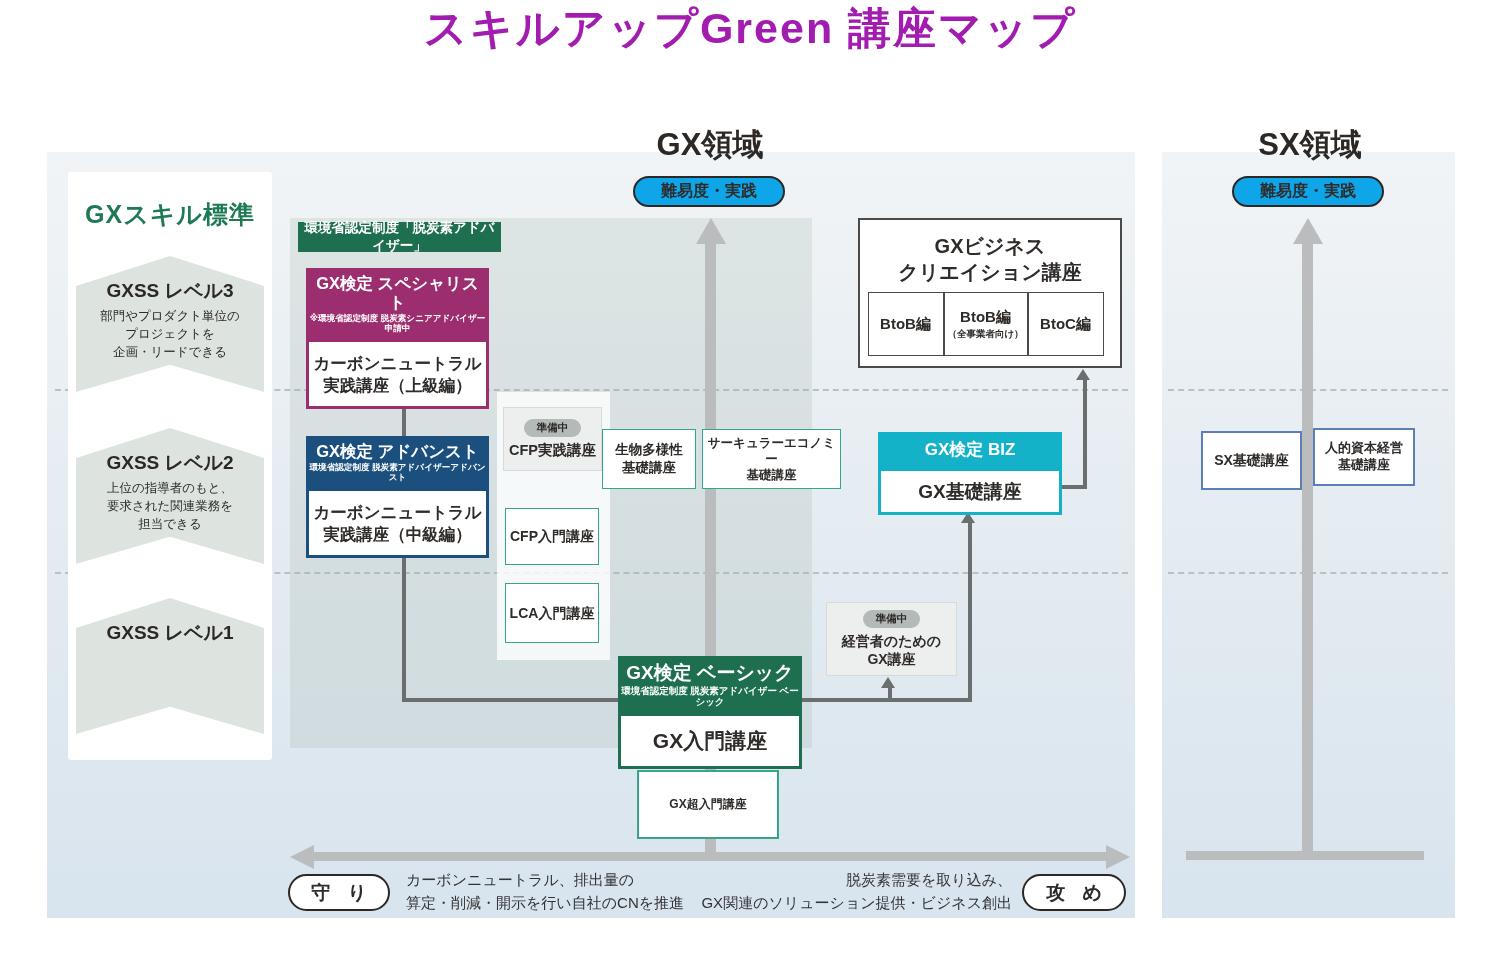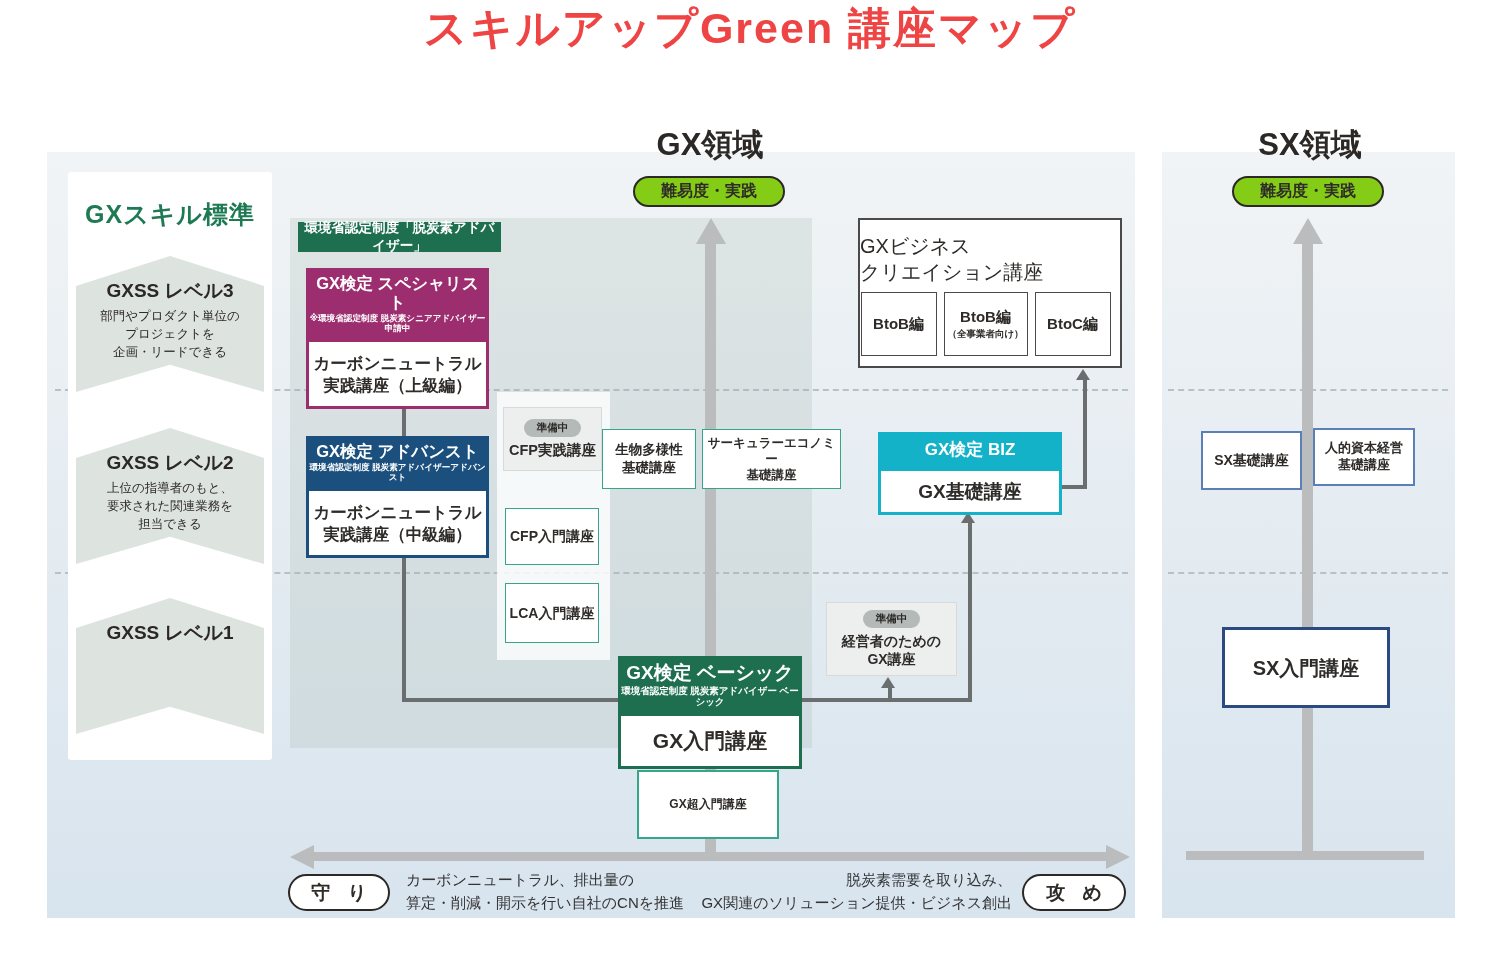--- a/index.html
+++ b/index.html
@@ -4,31 +4,31 @@
 <style>
   * { margin:0; padding:0; box-sizing:border-box; }
   html,body { background:#ffffff; }
   body { font-family:"Liberation Sans","DejaVu Sans",sans-serif; color:#2e2b29; }
   .canvas { position:relative; width:1500px; height:953px; background:#ffffff; overflow:hidden; }
   .abs { position:absolute; }
   .pre { white-space:pre-line; }
   .ctr { display:flex; align-items:center; justify-content:center; text-align:center; }
   .col { display:flex; flex-direction:column; align-items:center; text-align:center; }
 
-  .title { left:0; top:36; width:1500px; text-align:center; font-size:43px; font-weight:800; color:#ef4444; letter-spacing:2px; }
+  .title { left:0; top:36; width:1500px; text-align:center; font-size:43px; font-weight:800; color:#a21caf; letter-spacing:2px; }
 
   .panel { background:linear-gradient(180deg,#f1f4f6 0%,#e3ebf1 55%,#d8e4ee 100%); }
   .gx-panel { left:47px; top:152px; width:1088px; height:766px; }
   .sx-panel { left:1162px; top:152px; width:293px; height:766px; }
 
   .zone-env { left:290px; top:218px; width:522px; height:530px; background:rgba(158,179,169,0.22); z-index:1; }
   .zone-white { left:497px; top:392px; width:113px; height:268px; background:rgba(252,253,253,0.85); z-index:1; }
 
   .region-heading { top:124px; width:300px; text-align:center; font-size:31px; font-weight:800; color:#2b2825; z-index:4; }
-  .pill-badge { height:31px; border:2px solid #2b2825; border-radius:20px; background:#84cc16; font-size:16px; font-weight:700; z-index:4; }
+  .pill-badge { height:31px; border:2px solid #2b2825; border-radius:20px; background:#0ea5e9; font-size:16px; font-weight:700; z-index:4; }
 
   .dash { height:0; border-top:2px dashed #b6c1c8; z-index:1; }
 
   .axis-shaft-v { width:11px; background:#babcbd; z-index:1; }
   .axis-head-up { width:0; height:0; border-left:15px solid transparent; border-right:15px solid transparent; border-bottom:26px solid #babcbd; z-index:1; }
   .axis-shaft-h { height:9px; background:#babcbd; z-index:1; }
   .axis-head-left { width:0; height:0; border-top:12px solid transparent; border-bottom:12px solid transparent; border-right:24px solid #babcbd; z-index:1; }
   .axis-head-right { width:0; height:0; border-top:12px solid transparent; border-bottom:12px solid transparent; border-left:24px solid #babcbd; z-index:1; }
 
   .conn { background:#6a6e6f; z-index:2; }
@@ -60,22 +60,22 @@
   .biz .cert-body { border:3px solid #14b2c8; font-size:19px; padding:8px 2px; }
 
   .course { background:#fff; border:1.5px solid #35a689; font-weight:800; line-height:1.3; z-index:3; }
   .course-blue { background:#fff; border:2px solid #5b7fb7; font-weight:800; line-height:1.3; z-index:3; }
 
   .graybox { background:#edefee; border:1px solid #d7dad9; z-index:3; justify-content:center; gap:4px; }
   .prep-pill { background:#b4bab8; color:#2b2825; border-radius:10px; font-size:10.5px; font-weight:700; padding:2px 13px; }
   .gray-label { font-size:14px; font-weight:800; line-height:1.3; }
 
   .bizcre { left:858px; top:218px; width:264px; height:150px; background:#fff; border:2px solid #4a4a4a; z-index:3; }
-  .bizcre-title { width:100%; top:13px; text-align:left; font-size:20px; font-weight:400; line-height:1.3; }
-  .editions { left:1px; right:10px; bottom:10px; position:absolute; display:flex; gap:7px; justify-content:center; }
+  .bizcre-title { width:100%; top:13px; text-align:center; font-size:20px; font-weight:700; line-height:1.3; }
+  .editions { left:1px; right:10px; bottom:10px; position:absolute; display:flex; justify-content:center; }
   .ed { border:1.5px solid #4a4a4a; height:64px; display:flex; flex-direction:column; align-items:center; justify-content:center; font-size:15px; font-weight:800; background:#fff; }
   .ed-note { font-size:9.5px; font-weight:700; margin-top:1px; }
 
   .bottom-pill { height:37px; border:2px solid #2b2825; border-radius:20px; background:#fff; font-size:19px; font-weight:800; letter-spacing:6px; padding-left:6px; z-index:3; }
   .axis-desc { font-size:15px; line-height:1.55; color:#333; z-index:3; }
 </style>
 </head>
 <body>
 
 <div class="canvas">
@@ -207,21 +207,20 @@
 基礎講座</div>
   <div class="abs ctr course pre" style="left:702px;top:429px;width:139px;height:60px;font-size:12.5px;">サーキュラーエコノミー
 基礎講座</div>
   <div class="abs ctr course" style="left:505px;top:508px;width:94px;height:57px;font-size:14px;">CFP入門講座</div>
   <div class="abs ctr course" style="left:505px;top:583px;width:94px;height:60px;font-size:14px;">LCA入門講座</div>
   <div class="abs ctr course" style="left:637px;top:770px;width:142px;height:69px;font-size:12px;border-width:2px;">GX超入門講座</div>
 
   <div class="abs ctr course-blue" style="left:1201px;top:431px;width:101px;height:59px;font-size:14px;">SX基礎講座</div>
   <div class="abs ctr course-blue pre" style="left:1313px;top:428px;width:102px;height:58px;font-size:13px;">人的資本経営
 基礎講座</div>
-  <div class="abs ctr course-blue" style="left:1222px;top:627px;width:168px;height:81px;font-size:20px;border:3px solid #2b4a80;">SX入門講座</div>
 
   <div class="abs ctr bottom-pill" style="left:288px;top:874px;width:102px;">守 り</div>
   <div class="abs axis-desc pre" style="left:406px;top:868px;">カーボンニュートラル、排出量の
 算定・削減・開示を行い自社のCNを推進</div>
   <div class="abs axis-desc pre" style="left:660px;top:868px;width:352px;text-align:right;">脱炭素需要を取り込み、
 GX関連のソリューション提供・ビジネス創出</div>
   <div class="abs ctr bottom-pill" style="left:1022px;top:874px;width:104px;">攻 め</div>
 
 </div>
 

